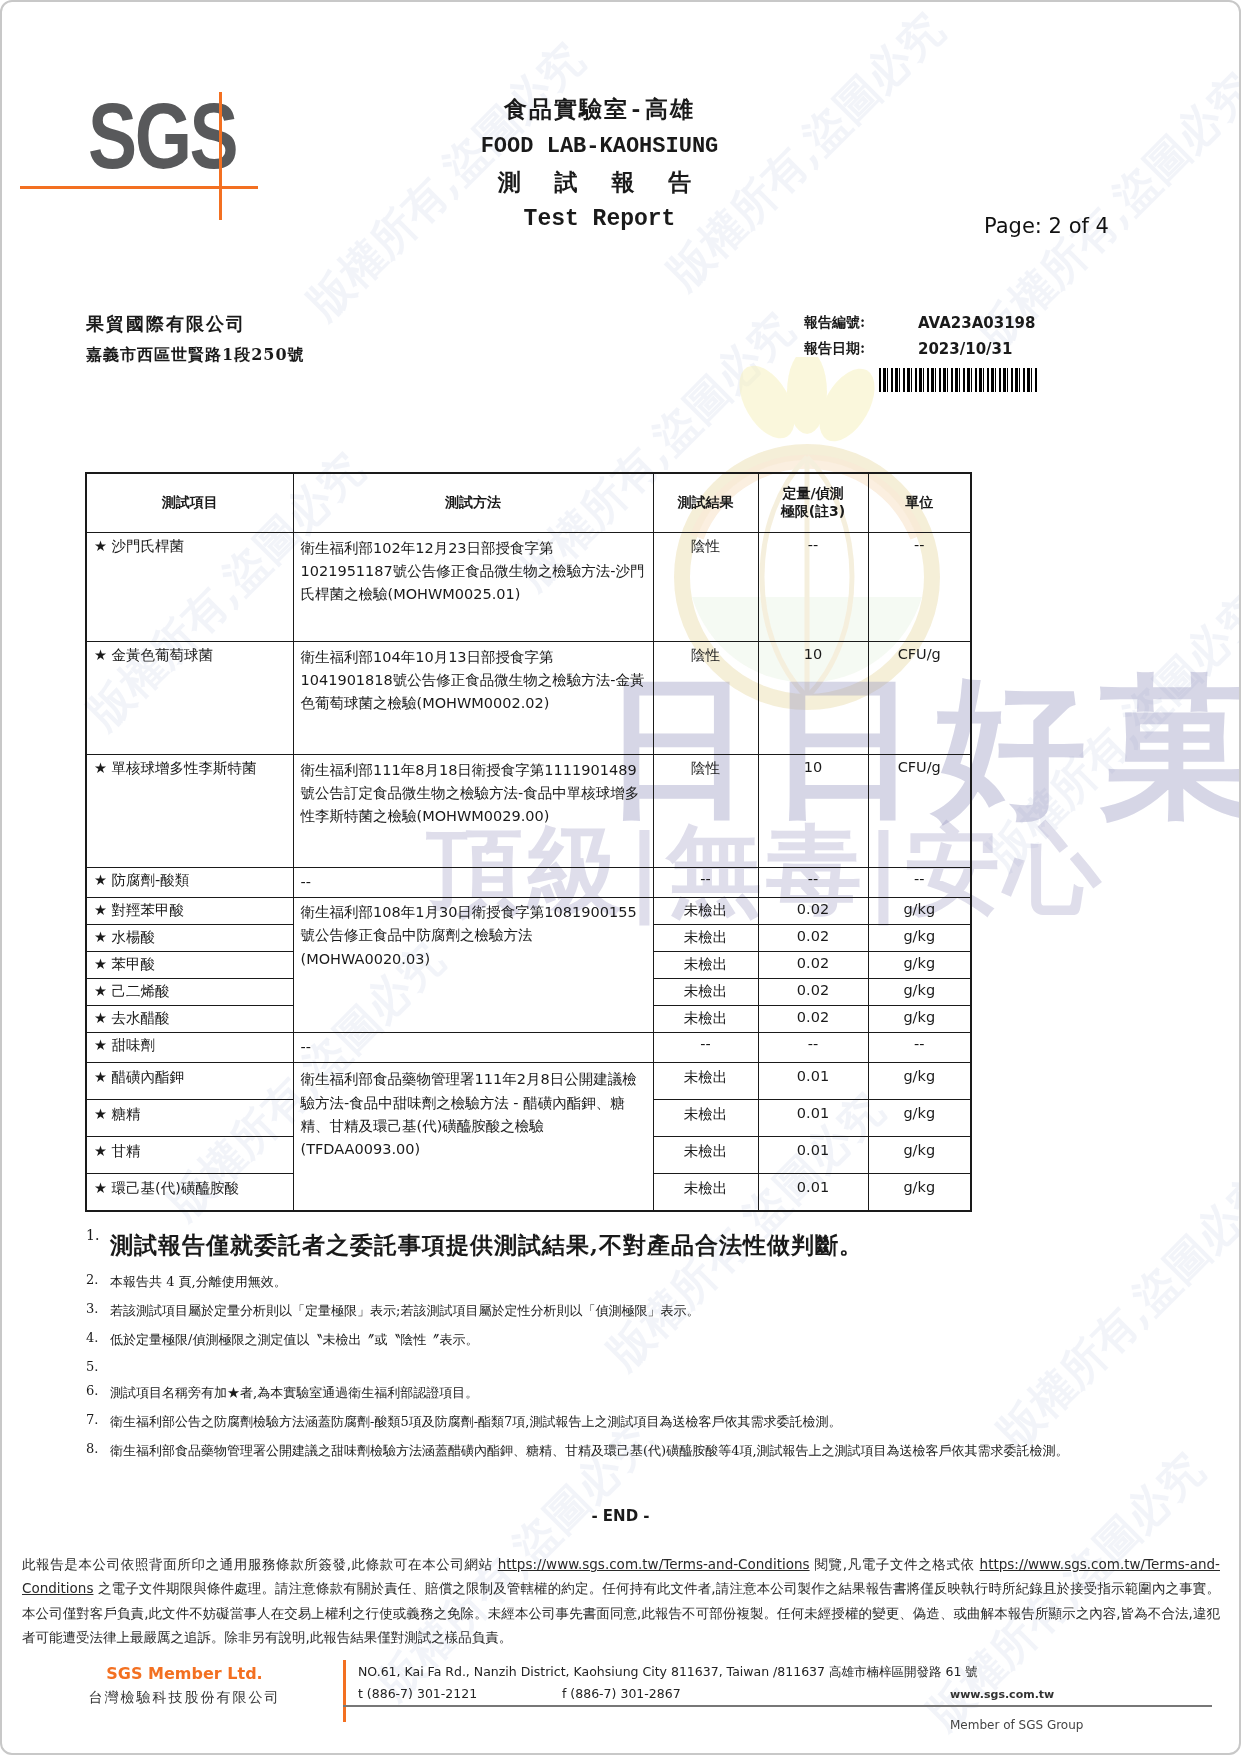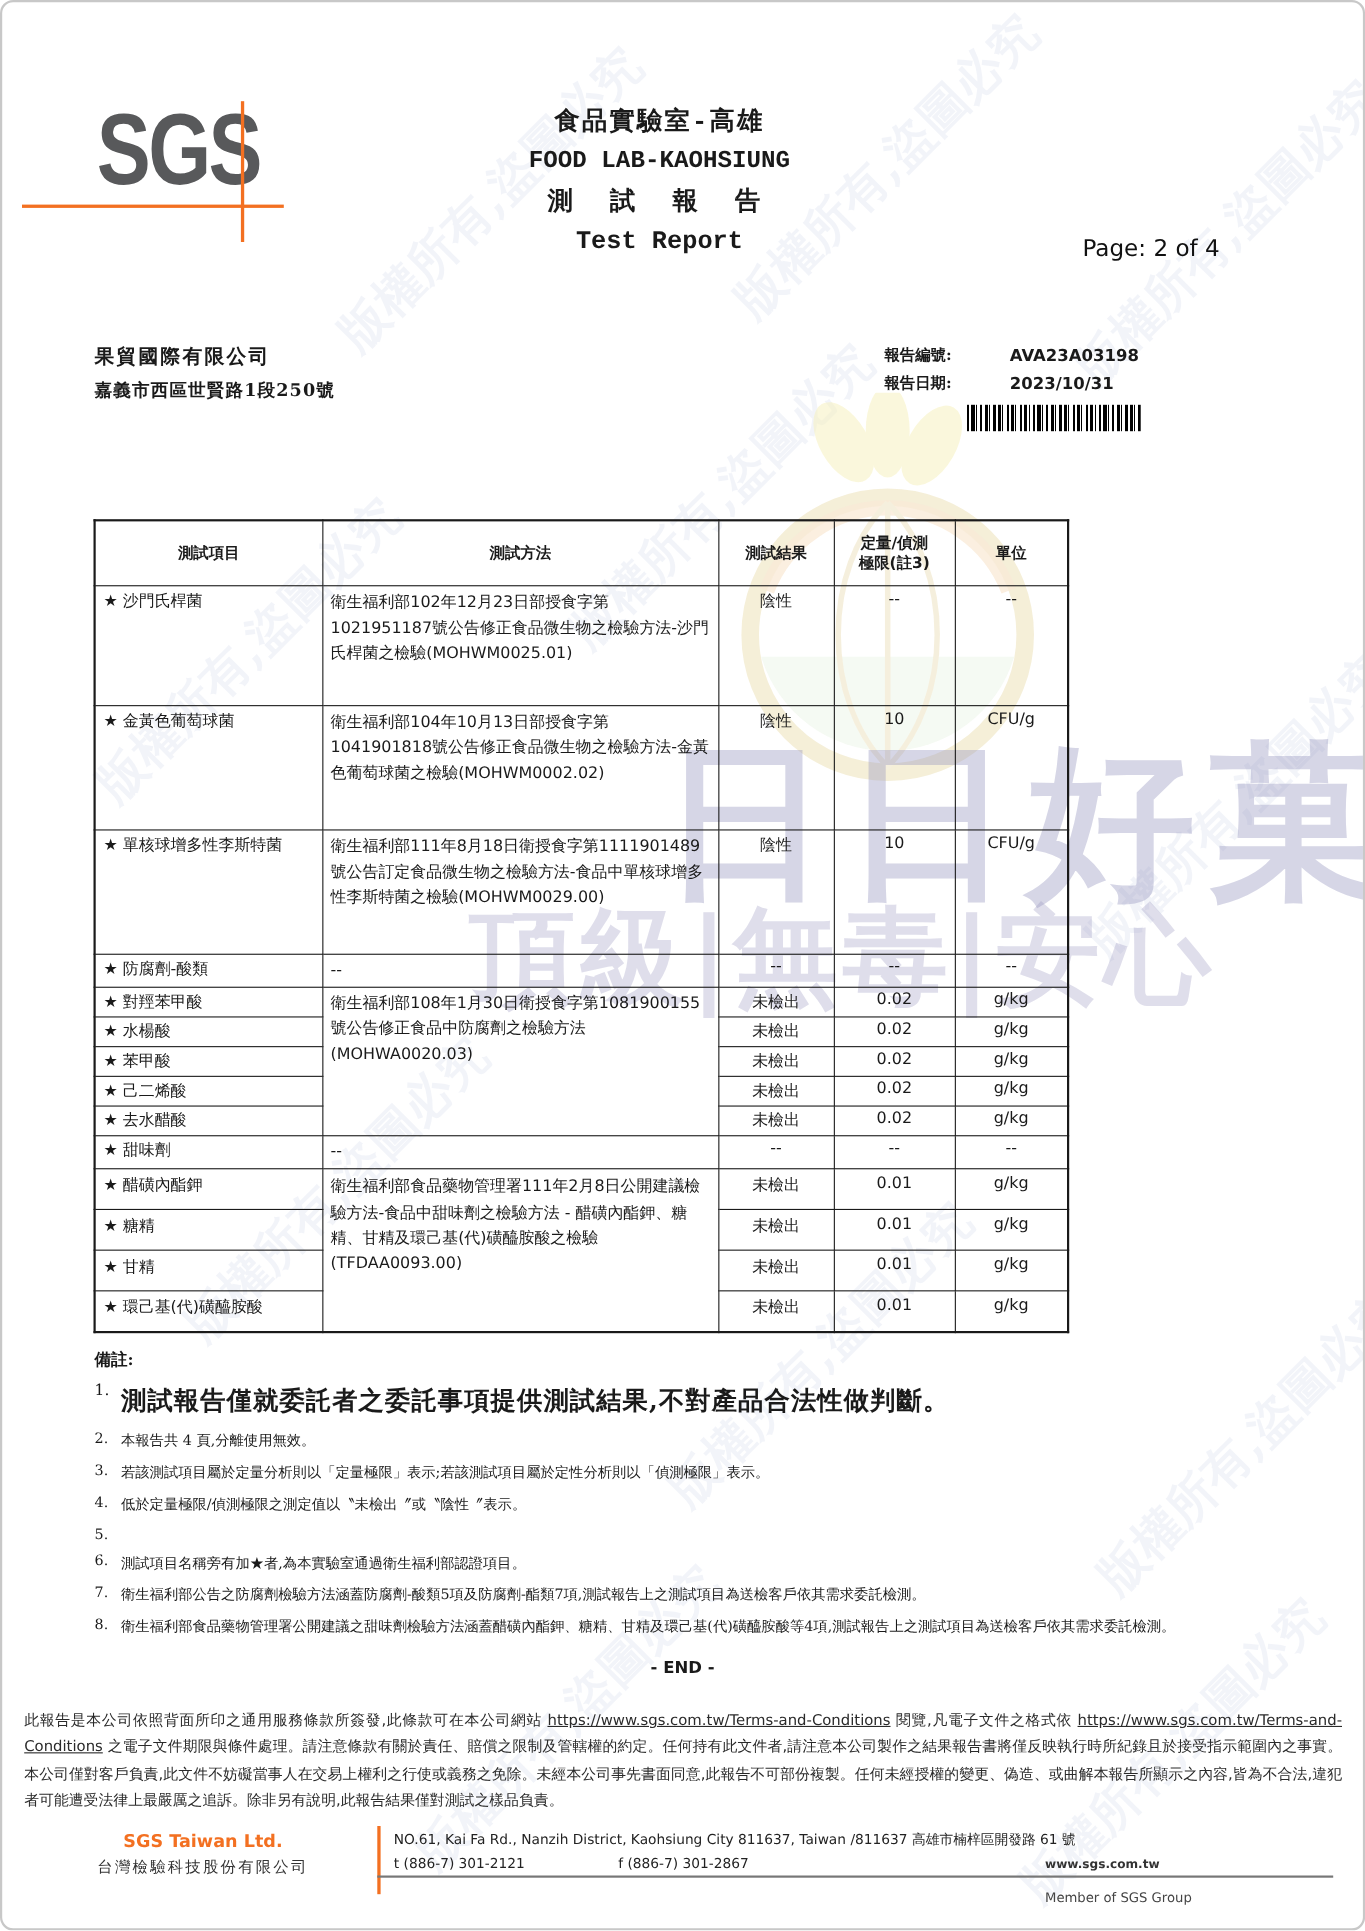--- a/index.html
+++ b/index.html
@@ -252,21 +252,20 @@
     <tr class="med">
       <td class="c-item">★ 環己基(代)磺醯胺酸</td>
       <td class="c-result">未檢出</td>
       <td class="c-limit">0.01</td>
       <td class="c-unit">g/kg</td>
     </tr>
   </tbody>
     </table>
 
   <div class="notes">
-    <div class="cap">備註:</div>
     <div class="note big">
       <span class="n">1.</span>
       <span class="t">測試報告僅就委託者之委託事項提供測試結果,不對產品合法性做判斷。</span>
     </div>
     <div class="note">
       <span class="n">2.</span>
       <span class="t">本報告共 4 頁,分離使用無效。</span>
     </div>
     <div class="note">
       <span class="n">3.</span>
@@ -291,21 +290,21 @@
       <span class="n">8.</span>
       <span class="t">衛生福利部食品藥物管理署公開建議之甜味劑檢驗方法涵蓋醋磺內酯鉀、糖精、甘精及環己基(代)磺醯胺酸等4項,測試報告上之測試項目為送檢客戶依其需求委託檢測。</span>
     </div>
   </div>
 
   <div class="end-label">- END -</div>
 
   <div class="disclaimer"><span>此報告是本公司依照背面所印之通用服務條款所簽發,此條款可在本公司網站 </span><span class="url">https://www.sgs.com.tw/Terms-and-Conditions</span><span> 閱覽,凡電子文件之格式依 </span><span class="url">https://www.sgs.com.tw/Terms-and-Conditions</span><span> 之電子文件期限與條件處理。請注意條款有關於責任、賠償之限制及管轄權的約定。任何持有此文件者,請注意本公司製作之結果報告書將僅反映執行時所紀錄且於接受指示範圍內之事實。本公司僅對客戶負責,此文件不妨礙當事人在交易上權利之行使或義務之免除。未經本公司事先書面同意,此報告不可部份複製。任何未經授權的變更、偽造、或曲解本報告所顯示之內容,皆為不合法,違犯者可能遭受法律上最嚴厲之追訴。除非另有說明,此報告結果僅對測試之樣品負責。</span></div>
 
   <div class="footer-company">
-    <div class="en">SGS Taiwan Ltd.</div>
+    <div class="en">SGS Member Ltd.</div>
     <div class="zh">台灣檢驗科技股份有限公司</div>
   </div>
   <div class="footer-vline"></div>
   <div class="footer-addr">NO.61, Kai Fa Rd., Nanzih District, Kaohsiung City 811637, Taiwan /811637 高雄市楠梓區開發路 61 號</div>
   <div class="footer-phone">t (886-7) 301-2121</div>
   <div class="footer-fax">f (886-7) 301-2867</div>
   <div class="footer-hline"></div>
   <div class="footer-web">www.sgs.com.tw</div>
   <div class="footer-member">Member of SGS Group</div>
 

